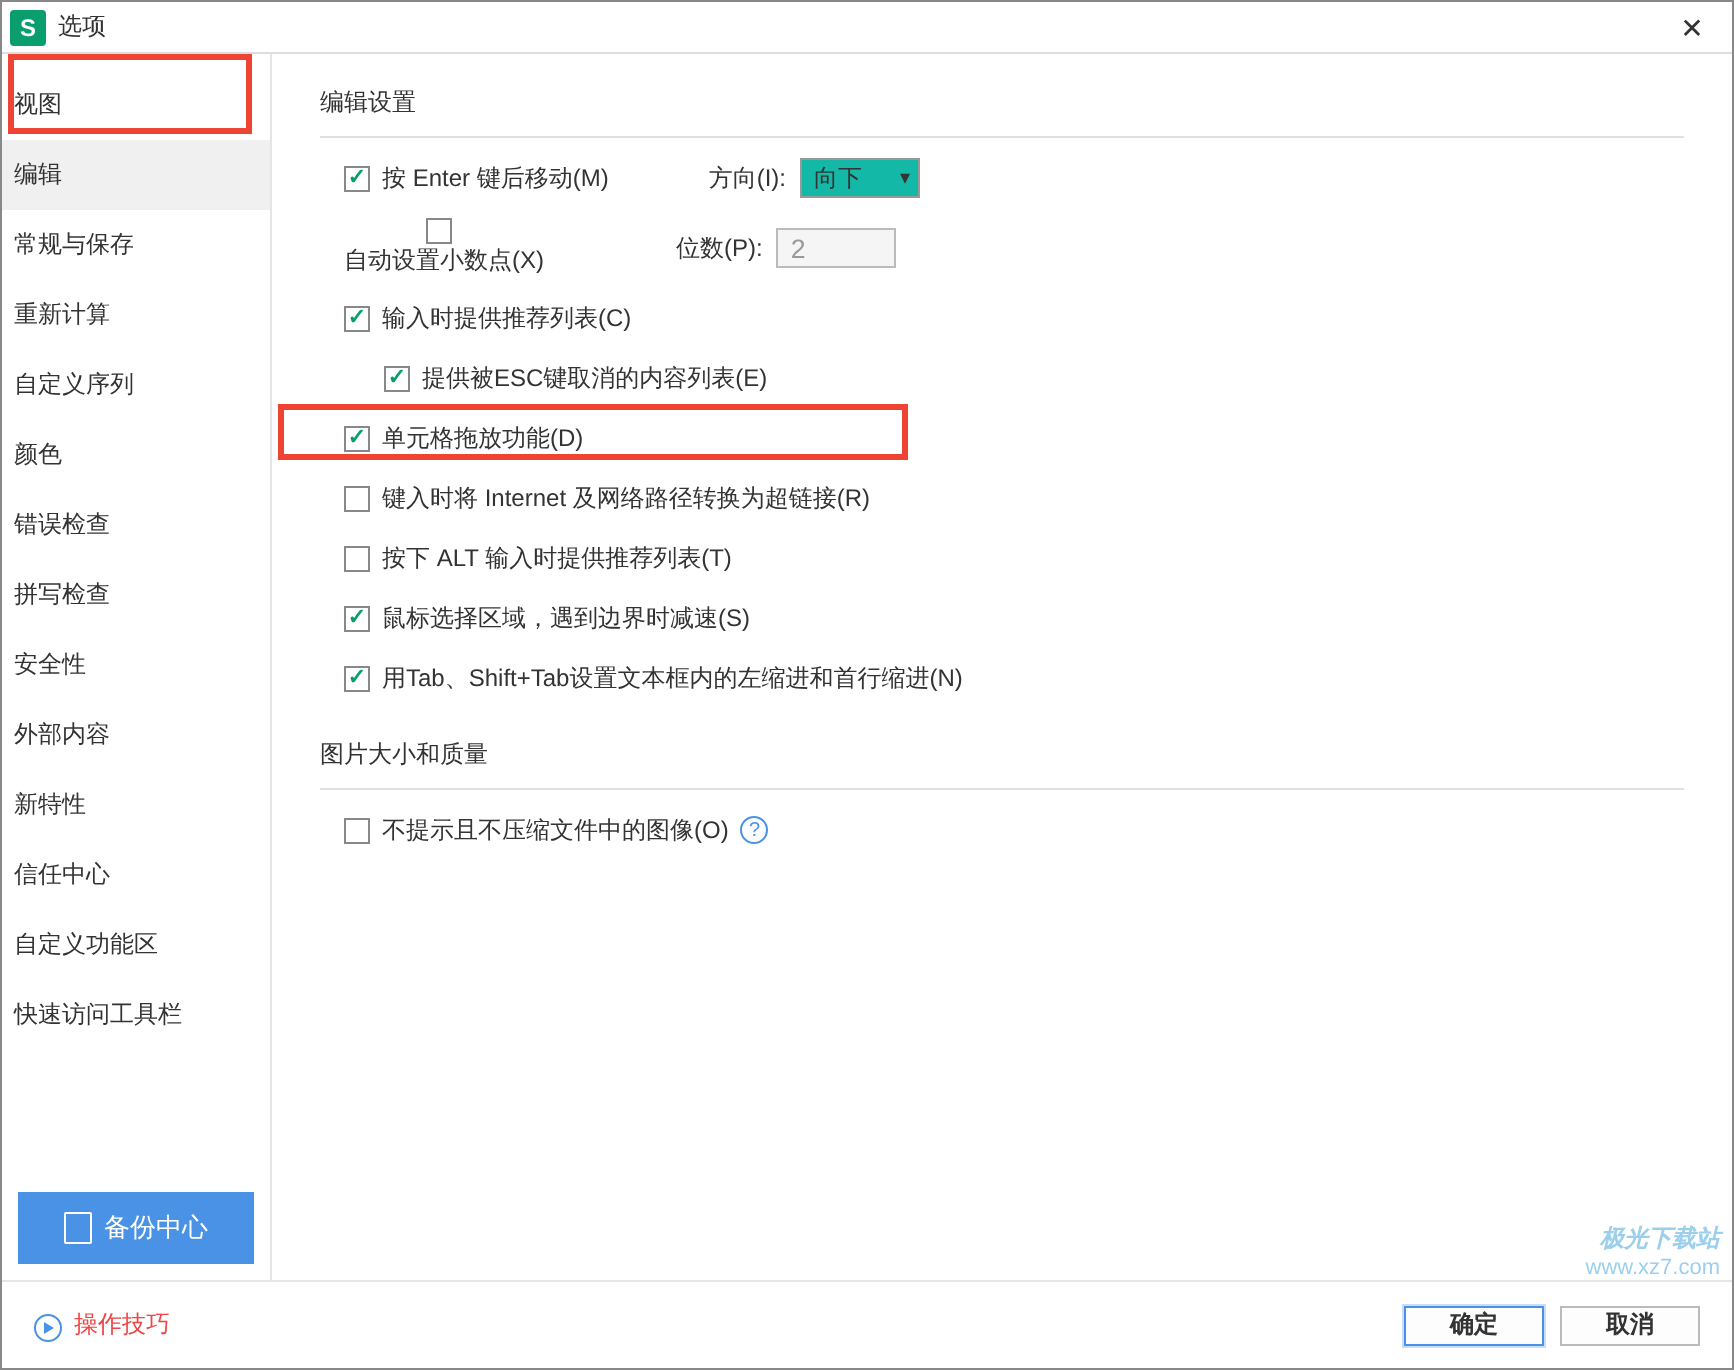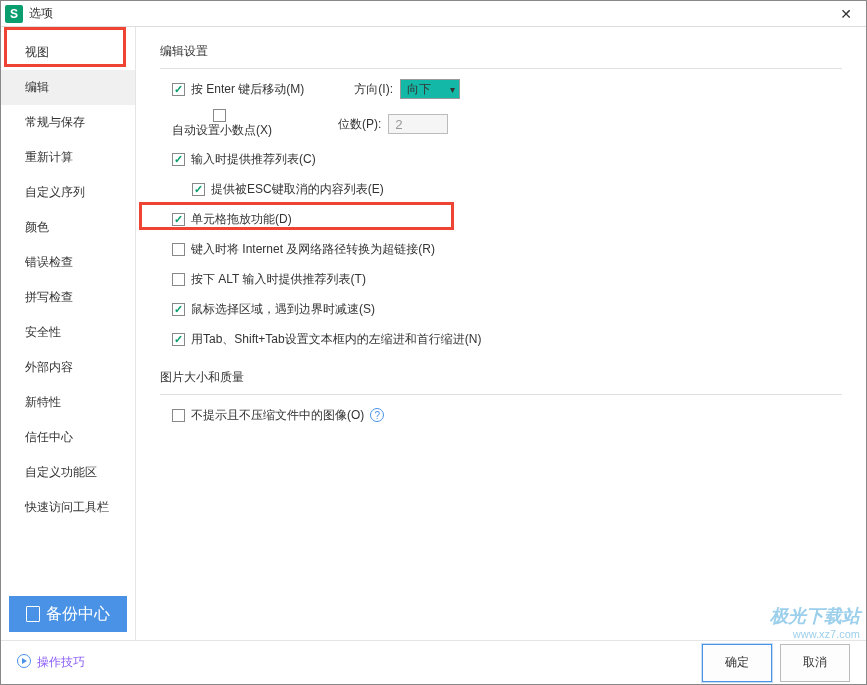--- a/index.html
+++ b/index.html
@@ -5,50 +5,50 @@
     * { margin: 0; padding: 0; box-sizing: border-box; }
     body { font-family: "Microsoft YaHei", "SimSun", sans-serif; font-size: 12px; color: #333; background: #fff; }
     .window { width: 867px; height: 685px; border: 1px solid #888; display: flex; flex-direction: column; position: relative; }
     .titlebar { height: 26px; background: #fff; border-bottom: 1px solid #ddd; display: flex; align-items: center; padding: 0 0 0 4px; }
     .app-icon { width: 18px; height: 18px; background: #0a9e6f; color: #fff; display: flex; align-items: center; justify-content: center; font-weight: bold; font-size: 12px; border-radius: 2px; margin-right: 6px; }
     .titlebar-text { flex: 1; }
     .close-btn { width: 40px; height: 26px; display: flex; align-items: center; justify-content: center; cursor: pointer; font-size: 14px; }
     .body-area { flex: 1; display: flex; overflow: hidden; }
     .sidebar { width: 135px; border-right: 1px solid #e5e5e5; padding-top: 8px; display: flex; flex-direction: column; position: relative; }
     .sidebar-items { flex: 1; }
-    .sidebar-item { padding: 9px 24px; cursor: pointer; color: #333; }
+    .sidebar-item { padding: 9px 6px; cursor: pointer; color: #333; }
     .sidebar-item.active { background: #f0f0f0; }
-    .backup-btn { margin: 8px; height: 36px; background: #4a92e6; color: #fff; display: flex; align-items: center; justify-content: center; gap: 6px; cursor: pointer; font-size: 16px; }
+    .backup-btn { margin: 8px; height: 36px; background: #4a92e6; color: #fff; display: flex; align-items: center; justify-content: center; gap: 6px; cursor: pointer; font-size: 13px; }
     .content { flex: 1; padding: 16px 24px 0 24px; overflow: auto; position: relative; }
     .section-title { font-size: 12px; color: #333; margin-bottom: 8px; }
     .section-divider { height: 1px; background: #e0e0e0; margin-bottom: 10px; }
     .option-row { display: flex; align-items: center; margin-bottom: 10px; padding-left: 12px; min-height: 20px; }
     .option-row.indent { padding-left: 32px; }
     .checkbox { width: 13px; height: 13px; border: 1px solid #888; margin-right: 6px; display: inline-flex; align-items: center; justify-content: center; cursor: pointer; flex-shrink: 0; }
     .checkbox.checked::after { content: "✓"; color: #0a9e6f; font-size: 11px; line-height: 1; font-weight: bold; }
     .option-label { cursor: pointer; }
     .extra-controls { margin-left: 50px; display: flex; align-items: center; gap: 7px; }
     .select-box { min-width: 60px; height: 20px; border: 1px solid #999; padding: 0 18px 0 6px; display: flex; align-items: center; position: relative; cursor: pointer; background: #14b8a6; }
     .select-box::after { content: "▾"; position: absolute; right: 4px; font-size: 10px; color: #333; }
     .number-input { width: 60px; height: 20px; border: 1px solid #bbb; padding: 0 6px; background: #f5f5f5; color: #999; }
     .help-icon { width: 14px; height: 14px; border-radius: 50%; border: 1px solid #4a92e6; color: #4a92e6; display: inline-flex; align-items: center; justify-content: center; font-size: 10px; margin-left: 6px; cursor: pointer; }
     .highlight-red { position: absolute; border: 3px solid #e43; pointer-events: none; }
     .hl1 { top: 26px; left: 3px; width: 122px; height: 40px; }
     .hl2 { top: 201px; left: 138px; width: 315px; height: 28px; }
     .footer { height: 44px; border-top: 1px solid #e5e5e5; display: flex; align-items: center; padding: 0 16px; }
-    .footer-left { display: flex; align-items: flex-start; gap: 6px; color: #8b5cf6; cursor: pointer; }
+    .footer-left { display: flex; align-items: flex-end; gap: 6px; color: #ef4444; cursor: pointer; }
     .play-icon-circle { width: 14px; height: 14px; border: 1px solid #4a92e6; border-radius: 50%; display: flex; align-items: center; justify-content: center; }
     .play-icon-circle::after { content: ""; border-left: 5px solid #4a92e6; border-top: 3px solid transparent; border-bottom: 3px solid transparent; margin-left: 1px; }
     .footer-spacer { flex: 1; }
-    .footer-btn { min-width: 70px; height: 38px; border: 1px solid #bbb; background: #fdfdfd; margin-left: 8px; cursor: pointer; display: flex; align-items: center; justify-content: center; }
+    .footer-btn { min-width: 70px; height: 20px; border: 1px solid #bbb; background: #fdfdfd; margin-left: 8px; cursor: pointer; display: flex; align-items: center; justify-content: center; font-weight: bold; }
     .footer-btn.primary { border-color: #4a92e6; box-shadow: 0 0 0 1px rgba(74,146,230,.3); }
     .section-block { margin-bottom: 20px; }
     .first-row-wrap { display: flex; align-items: center; }
     .watermark { position: absolute; right: 6px; bottom: 44px; opacity: .5; font-size: 11px; color: #3aa0d8; text-align: right; pointer-events: none; }
-    .watermark .brand { font-size: 18px; font-style: italic; font-weight: bold; }
+    .watermark .brand { font-size: 12px; font-style: italic; font-weight: bold; }
     .doc-icon { width: 14px; height: 16px; border: 1px solid #fff; border-radius: 1px; position: relative; }
   </style>
 </head>
 <body>
 
 <div class="window">
   <div class="titlebar">
     <div class="app-icon">S</div>
     <div class="titlebar-text">选项</div>
     <div class="close-btn">✕</div>

